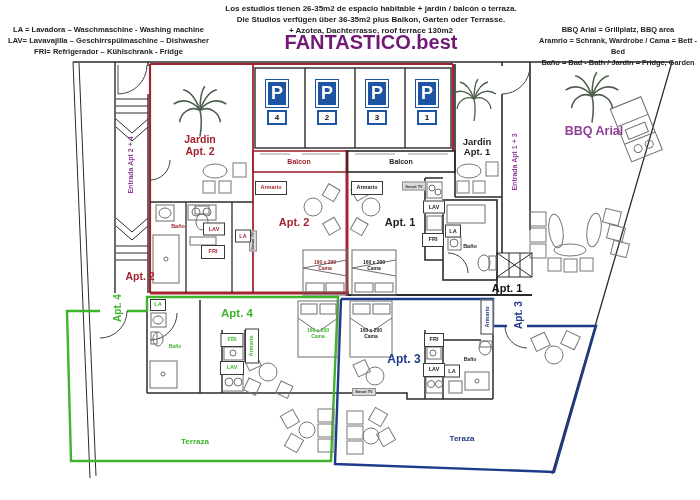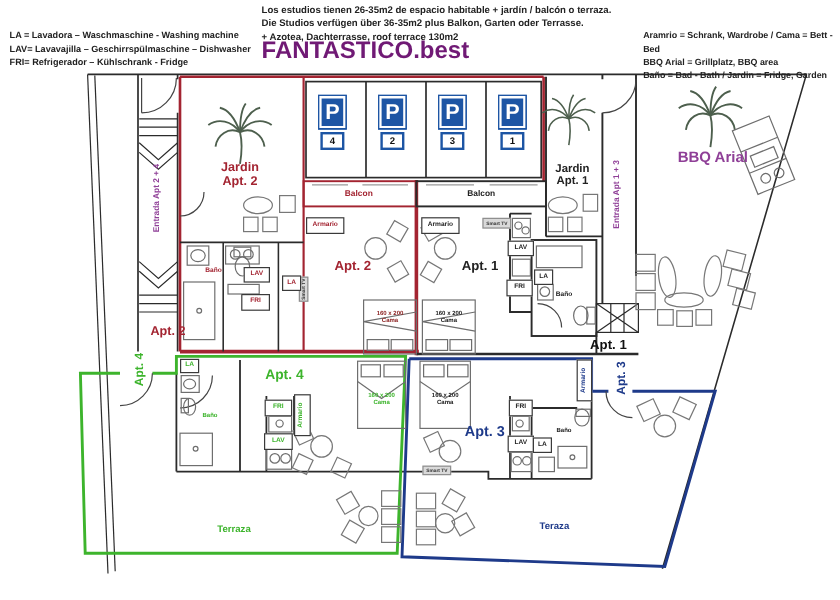--- a/index.html
+++ b/index.html
@@ -12,21 +12,21 @@
        justify-content:center;font-weight:bold;z-index:3;transform:translate(-50%,-50%);line-height:1;}
   .box.v{transform:translate(-50%,-50%) rotate(-90deg);}
   .tv{position:absolute;background:#d9d9d9;border:1px solid #8f8f8f;color:#333;font-weight:bold;
       display:flex;align-items:center;justify-content:center;z-index:3;transform:translate(-50%,-50%);line-height:1;}
   .tv.v{transform:translate(-50%,-50%) rotate(-90deg);}
   .pspace{position:absolute;top:79px;width:26px;display:flex;flex-direction:column;align-items:center;z-index:3;}
   .psign{width:22px;height:27px;background:#1d55a4;color:#fff;font-weight:bold;font-size:18px;
          display:flex;align-items:center;justify-content:center;box-shadow:inset 0 0 0 2px #fff;border:1px solid #1d55a4;}
   .pplate{margin-top:2px;width:16px;height:11px;background:#fff;border:2px solid #1d55a4;color:#111;
           font-weight:bold;font-size:8px;display:flex;align-items:center;justify-content:center;}
-  .hdr{position:absolute;font-weight:bold;z-index:3;}
+  .hdr{position:absolute;font-weight:bold;z-index:3;text-align:center;}
   svg{position:absolute;left:0;top:0;z-index:1;}
 </style>
 </head>
 <body>
 
 <div id="stage">
 
   <div class="hdr" style="left:8px;top:24px;font-size:7.6px;line-height:11px;">
     <div>LA = Lavadora – Waschmaschine - Washing machine</div>
     <div>LAV= Lavavajilla – Geschirrspülmaschine – Dishwasher</div>
@@ -34,22 +34,22 @@
   </div>
 
   <div class="hdr" style="left:218px;top:3px;width:306px;font-size:8px;line-height:11px;">
     <div>Los estudios tienen 26-35m2 de espacio habitable + jardín / balcón o terraza.</div>
     <div>Die Studios verfügen über 36-35m2 plus Balkon, Garten oder Terrasse.</div>
     <div>+ Azotea, Dachterrasse, roof terrace 130m2</div>
     <div style="font-size:20px;color:#701a75;margin-top:1px;">FANTASTICO.best</div>
   </div>
 
   <div class="hdr" style="left:536px;top:24px;font-size:7.4px;line-height:11px;">
+    <div>BBQ Arial = Grillplatz, BBQ area</div>
     <div>Aramrio = Schrank, Wardrobe / Cama = Bett - Bed</div>
-    <div>BBQ Arial = Grillplatz, BBQ area</div>
     <div>Baño = Bad -  Bath / Jardin = Fridge, Garden</div>
   </div>
 
   <svg width="700" height="500" viewBox="0 0 700 500">
     <defs>
       <g id="palm" fill="none" stroke="#4d5f4d" stroke-width="1.3">
         <path d="M0,18 C1.5,9 1.5,2 0,-4"></path>
         <path d="M0,-4 C-6,-12 -15,-14 -22,-9"></path>
         <path d="M0,-4 C-8,-8 -16,-2 -17,6"></path>
         <path d="M0,-4 C6,-12 15,-14 22,-9"></path>

